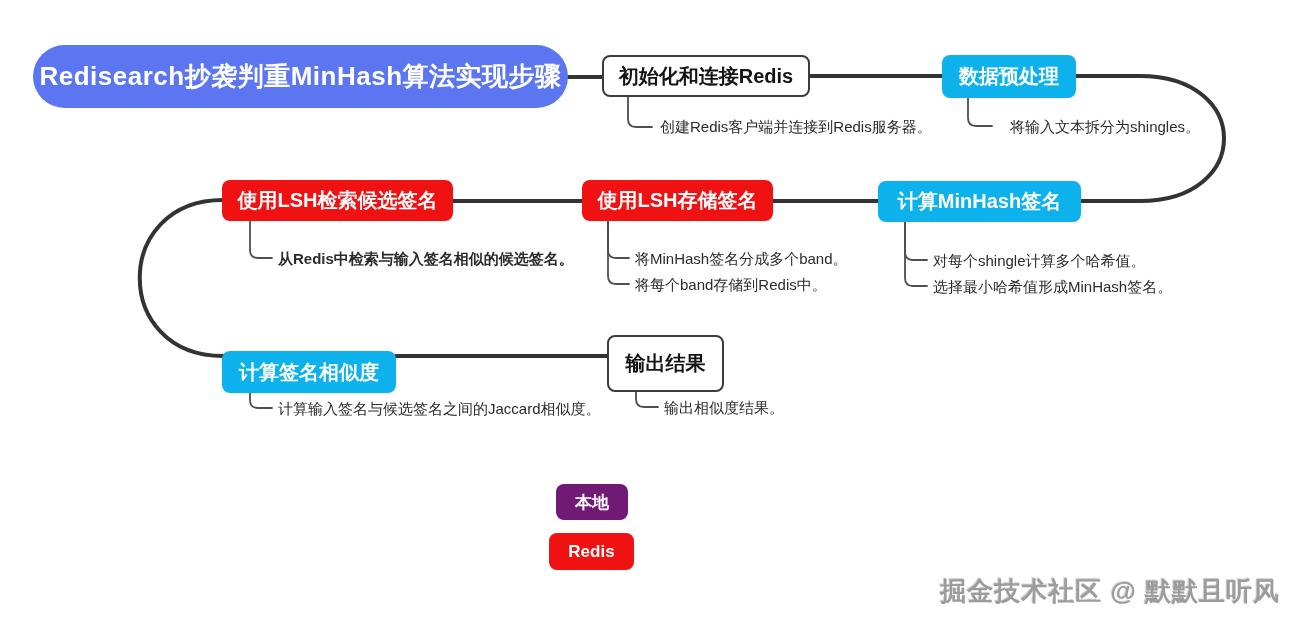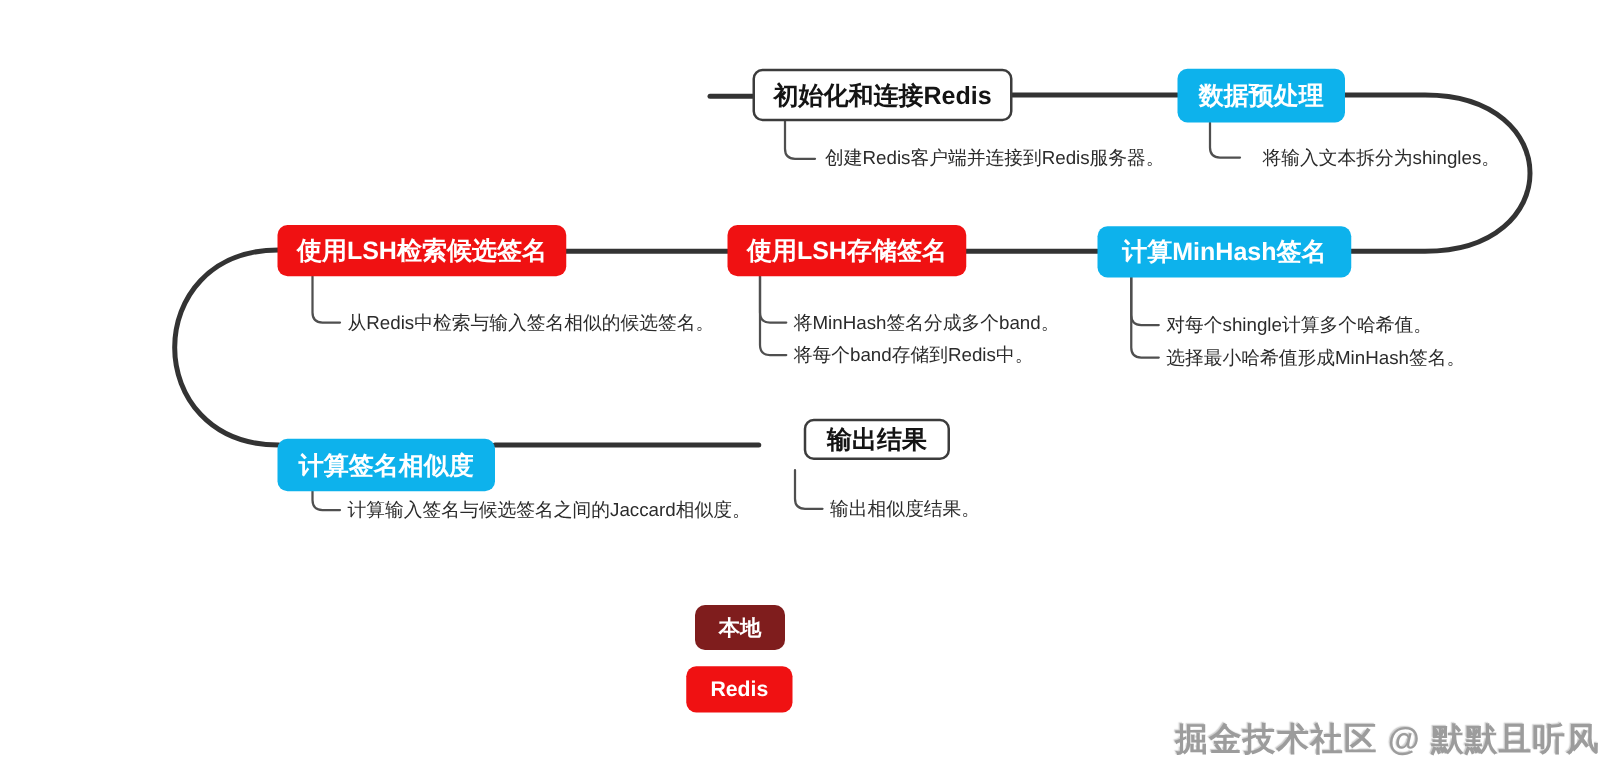--- a/index.html
+++ b/index.html
@@ -39,43 +39,44 @@
       <path d="M250 221 V250 Q250 258 258 258 H272"></path>
       <path d="M608 221 V250 Q608 258 616 258 H629"></path>
       <path d="M608 221 V276 Q608 284 616 284 H629"></path>
       <path d="M905 221 V252 Q905 260 913 260 H927"></path>
       <path d="M905 221 V278 Q905 286 913 286 H927"></path>
       <path d="M250 377 V400 Q250 408 258 408 H272"></path>
       <path d="M636 376 V399 Q636 407 644 407 H658"></path>
     </g>
   </svg>
 
+  <div class="node root" style="left: 33px; top: 45px; width: 535px; height: 63px; background-color: rgb(91, 118, 240);">Redisearch抄袭判重MinHash算法实现步骤</div>
 
   <div class="node plain" style="left:602px;top:55px;width:208px;height:42px;">初始化和连接Redis</div>
 
   <div class="node colored" style="left: 942px; top: 55px; width: 134px; height: 43px; background-color: rgb(13, 178, 236);">数据预处理</div>
 
   <div class="node colored" style="left: 878px; top: 181px; width: 203px; height: 41px; background-color: rgb(13, 178, 236);">计算MinHash签名</div>
 
   <div class="node colored" style="left: 582px; top: 180px; width: 191px; height: 41px; background-color: rgb(240, 17, 18);">使用LSH存储签名</div>
 
   <div class="node colored" style="left: 222px; top: 180px; width: 231px; height: 41px; background-color: rgb(240, 17, 18);">使用LSH检索候选签名</div>
 
   <div class="node colored" style="left: 222px; top: 351px; width: 174px; height: 42px; background-color: rgb(13, 178, 236);">计算签名相似度</div>
 
-  <div class="node plain" style="left:607px;top:335px;width:117px;height:33px;margin-left:36px;">输出结果</div>
+  <div class="node plain" style="left:607px;top:335px;width:117px;height:57px;">输出结果</div>
 
   <div class="note" style="left:660px;top:118px;">创建Redis客户端并连接到Redis服务器。</div>
   <div class="note" style="left:998px;top:118px;margin-left:12px;">将输入文本拆分为shingles。</div>
-  <div class="note" style="left:278px;top:250px;">从Redis中检索与输入签名相似的候选签名。</div>
+  <div class="note" style="left:278px;top:250px;font-weight:bold;">从Redis中检索与输入签名相似的候选签名。</div>
   <div class="note" style="left:635px;top:250px;">将MinHash签名分成多个band。</div>
   <div class="note" style="left:635px;top:276px;">将每个band存储到Redis中。</div>
   <div class="note" style="left:933px;top:252px;">对每个shingle计算多个哈希值。</div>
   <div class="note" style="left:933px;top:278px;">选择最小哈希值形成MinHash签名。</div>
   <div class="note" style="left:278px;top:400px;">计算输入签名与候选签名之间的Jaccard相似度。</div>
   <div class="note" style="left:664px;top:399px;">输出相似度结果。</div>
 
-  <div class="chip" style="left: 556px; top: 484px; width: 72px; height: 36px; background-color: #7f1d1d; text-align: right;">本地</div>
+  <div class="chip" style="left: 556px; top: 484px; width: 72px; height: 36px; background-color: #701a75; text-align: right;">本地</div>
   <div class="chip" style="left: 549px; top: 533px; width: 85px; height: 37px; background-color: rgb(240, 17, 18);">Redis</div>
 
   <div class="watermark" style="right:12px;top:574px;">掘金技术社区 @ 默默且听风</div>
 
 </div>
 
 </body></html>

